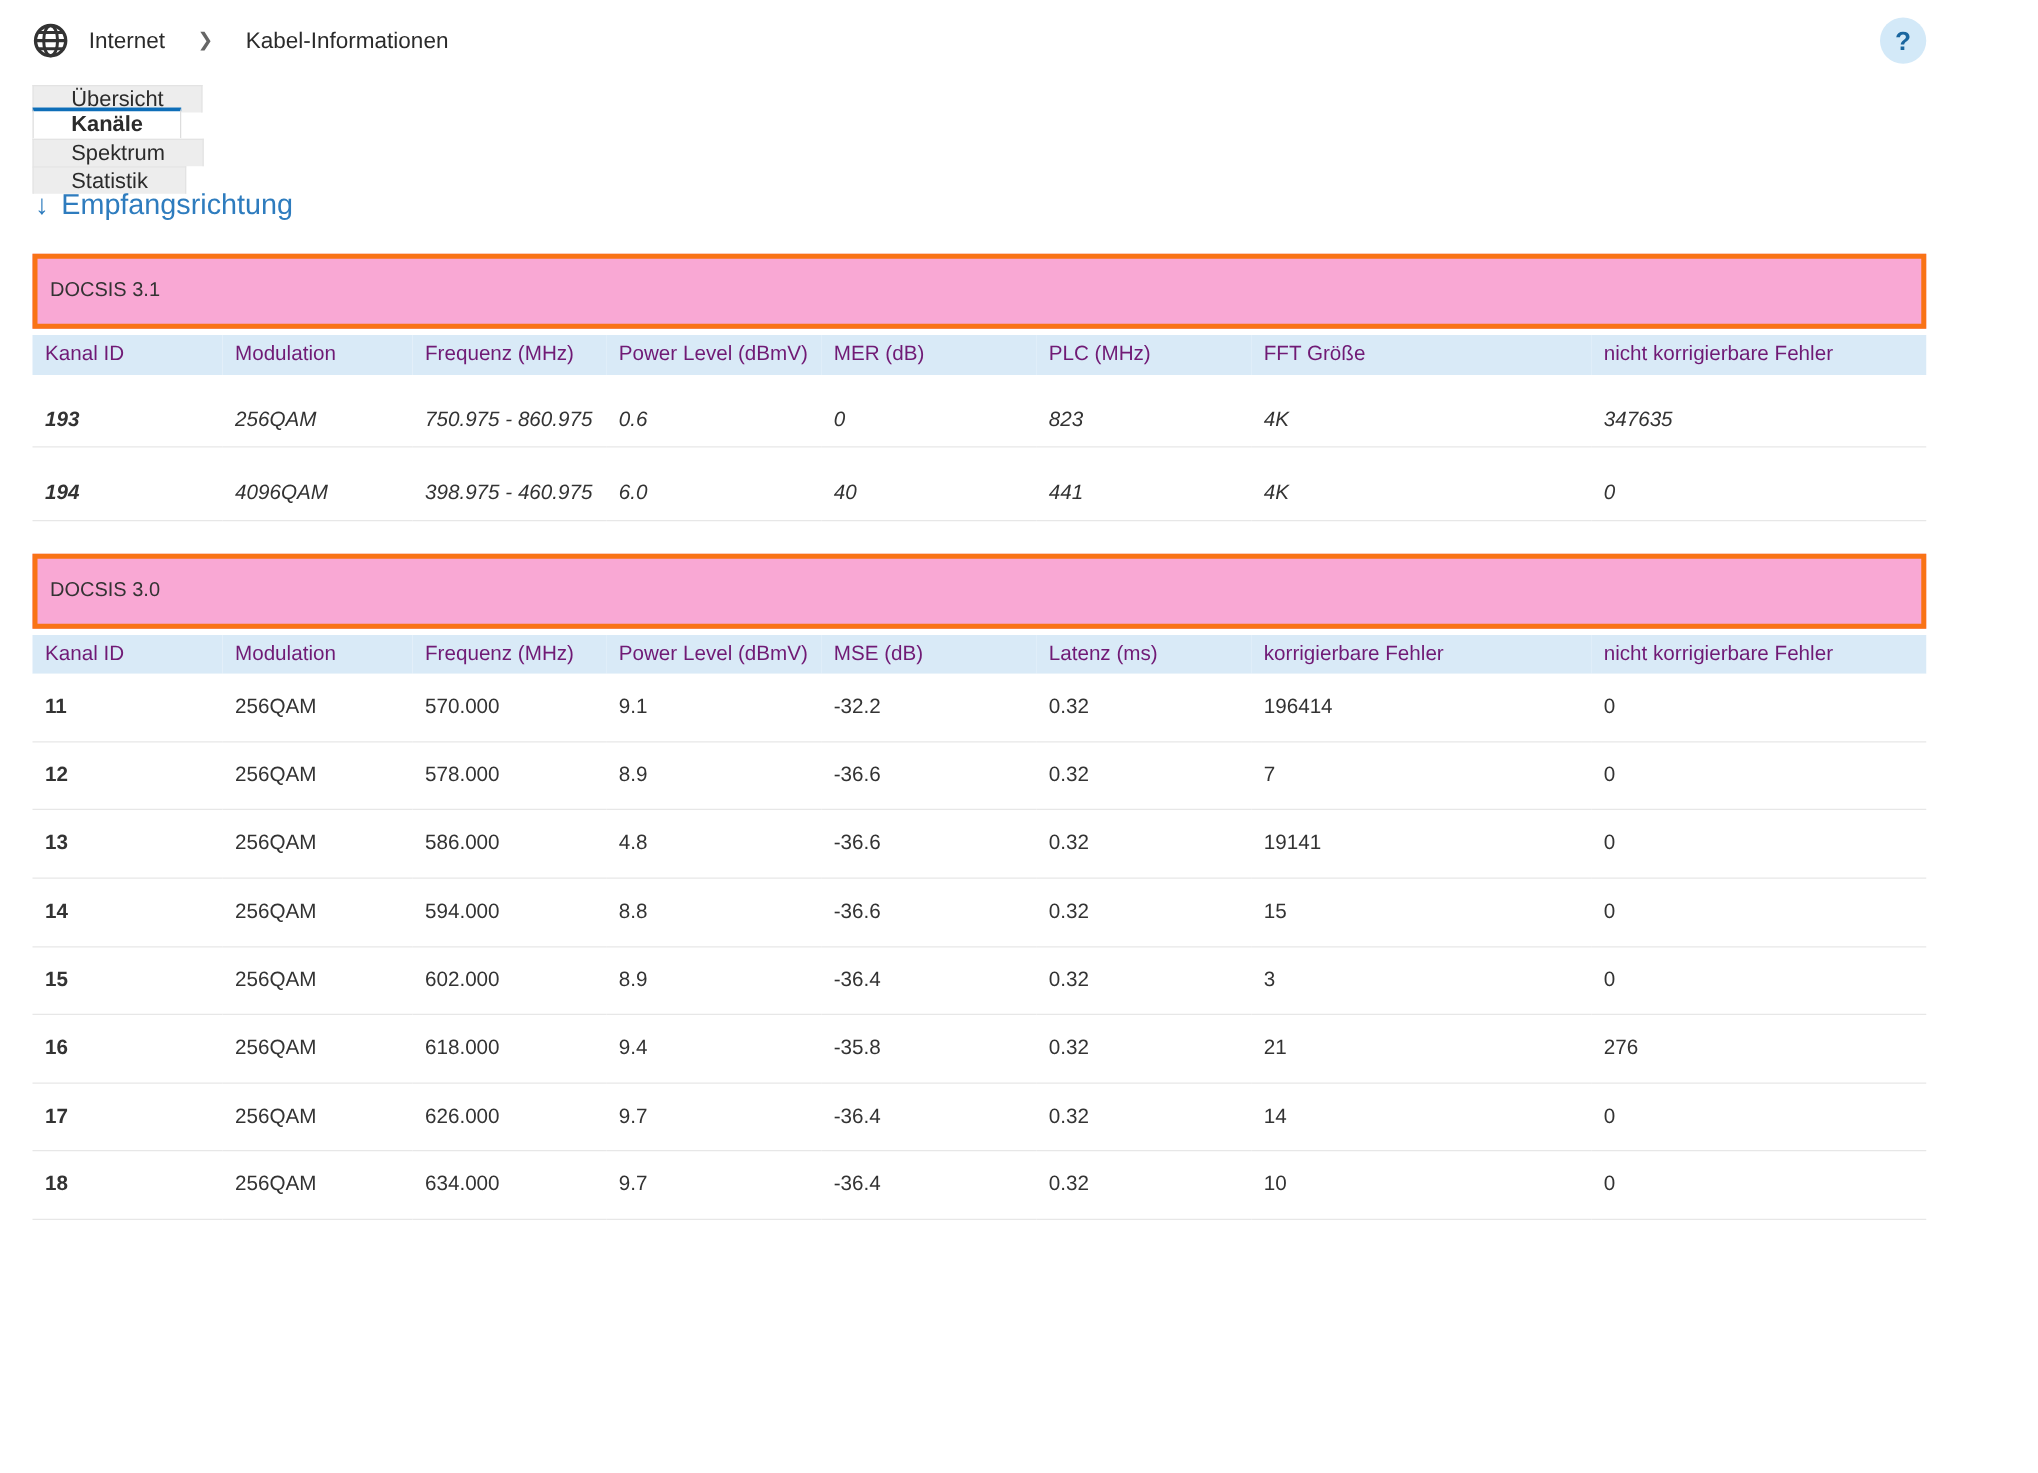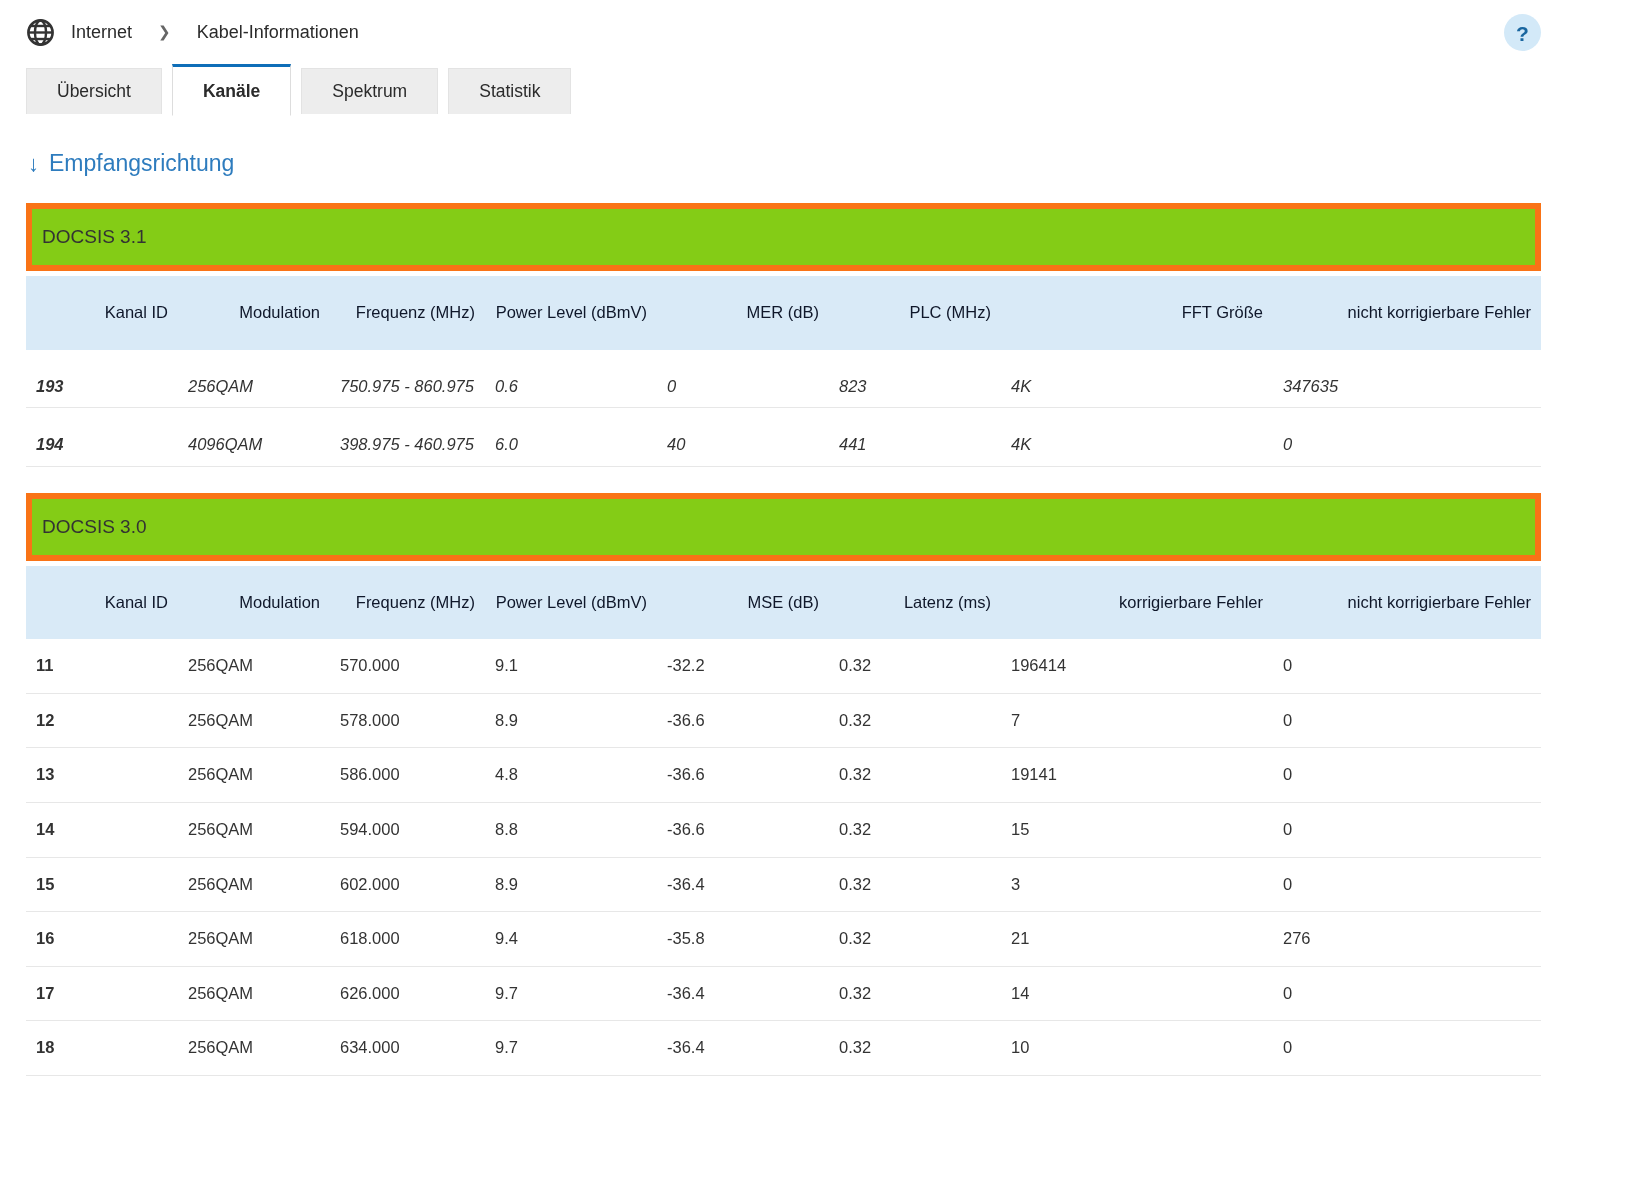--- a/index.html
+++ b/index.html
@@ -17,21 +17,21 @@
   .breadcrumb .crumb{cursor:pointer;}
   .breadcrumb .chev{margin:0 14px;color:#666;font-size:15px;}
   .help-btn{
     margin-left:auto;width:37px;height:37px;border-radius:50%;
     background:#d3e9f8;color:#1a669f;border:none;
     font-size:21px;font-weight:700;line-height:37px;text-align:center;
     cursor:pointer;font-family:"Liberation Sans",sans-serif;
   }
 
   
-  .tabs{display:flex;align-items:flex-start;margin-top:16px;height:52px;}
+  .tabs{display:flex;align-items:flex-start;margin-top:16px;height:52px;flex-direction:column;}
   .tab{
     font-family:"Liberation Sans",sans-serif;font-size:17.5px;color:#2b2b2b;
     background:#ededed;border:1px solid #e3e3e3;border-bottom:none;
     padding:0 30px;height:46px;margin-right:10px;cursor:pointer;
   }
   .tab.active{
     background:#fff;border:1px solid #ddd;border-bottom:1px solid #fff;
     border-top:3px solid #0e6eb8;height:52px;margin-top:-4px;
     font-weight:700;
   }
@@ -40,27 +40,27 @@
   .rx-heading{
     margin:30px 0 0 2px;font-size:23px;font-weight:500;color:#2e7cbe;
     display:flex;align-items:center;cursor:pointer;
   }
   .rx-heading .arrow{margin-right:10px;font-size:22px;}
 
   
   #tables{margin-top:26px;}
   .tbl-section{margin-bottom:26px;}
   .tbl-title{
-    background:#84cc16;border:6px solid #f97316;
-    padding:17px 10px;font-size:19px;color:#333;margin-bottom:5px;
+    background:#f9a8d4;border:4px solid #f97316;
+    padding:17px 10px;font-size:16px;color:#333;margin-bottom:5px;
   }
   table.data-table{width:100%;border-collapse:collapse;table-layout:fixed;font-size:16.5px;}
   table.data-table th{
-    background:#d9eaf7;color:#0f172a;font-weight:400;text-align:right;
-    padding:24px 10px;vertical-align:middle;line-height:1.55;
+    background:#d9eaf7;color:#701a75;font-weight:400;text-align:left;
+    padding:3px 10px;vertical-align:middle;line-height:1.55;
   }
   table.data-table td{
     padding:14px 10px;vertical-align:middle;line-height:1.55;color:#333;
     border-bottom:1px solid #e7e7e7;background:#fff;
   }
   table.data-table td:first-child{font-weight:700;}
   table.t31 td{padding-top:24px;padding-bottom:8px;font-style:italic;}
 </style>
 </head>
 <body>

